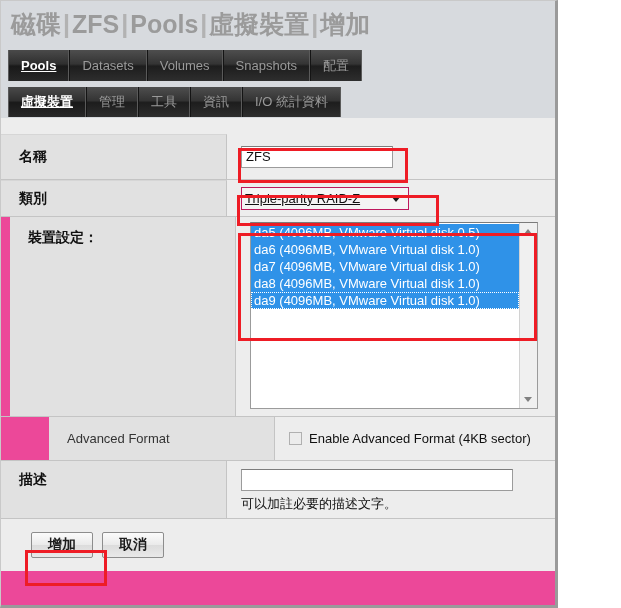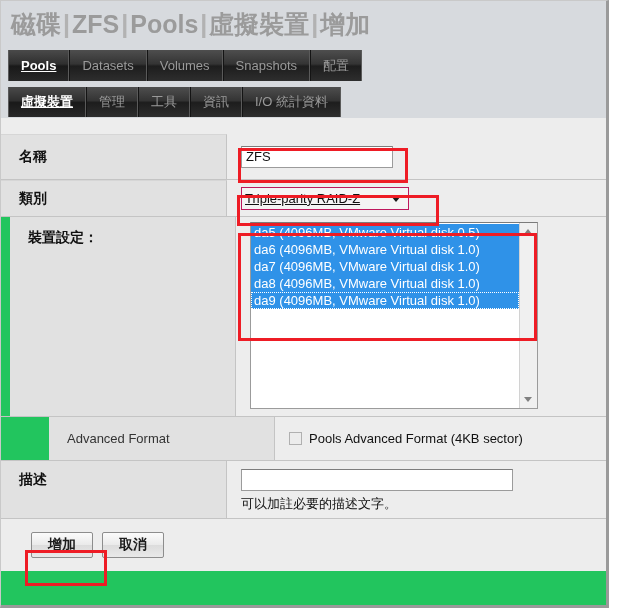--- a/index.html
+++ b/index.html
@@ -6,21 +6,21 @@
     margin: 0; padding: 0;
   }
   body {
     width: 621px; height: 608px;
     background: #ffffff;
     font-family: "Liberation Sans", "DejaVu Sans", sans-serif;
     overflow: hidden;
   }
   #page {
     position: relative;
-    width: 609px; height: 608px;
+    width: 558px; height: 608px;
     box-sizing: border-box;
     background: #ededed;
     border-right: 3px solid #9a9a9a;
     border-bottom: 3px solid #9a9a9a;
     border-left: 1px solid #c9c9c9;
     border-top: 1px solid #c9c9c9;
     overflow: hidden;
   }
 
   
@@ -73,21 +73,21 @@
     font-weight: bold;
     text-decoration: underline;
     background: linear-gradient(to bottom, #4a4a4a 0%, #2f2f2f 45%, #191919 52%, #282828 100%);
   }
   .tabrow.row2 .tab { height: 30px; line-height: 30px; }
 
   
   .form-area {
     position: absolute;
     top: 117px; left: 0; right: 0; bottom: 0;
-    background: #22c55e;
+    background: #ec4899;
   }
   .frow {
     display: flex;
     border-bottom: 1px solid #c4c4c4;
     box-sizing: border-box;
     align-items: stretch;
   }
   .flabel {
     width: 226px;
     min-width: 226px;
@@ -328,21 +328,21 @@
           </div>
         </div>
       </div>
     </div>
 
     <div class="frow row-af">
       <div class="flabel plain">Advanced Format</div>
       <div class="fctl">
         <label class="cbline">
           <span class="cbox"></span>
-          <span class="cblabel">Pools Advanced Format (4KB sector)</span>
+          <span class="cblabel">Enable Advanced Format (4KB sector)</span>
         </label>
       </div>
     </div>
 
     <div class="frow row-desc">
       <div class="flabel top" style="padding-top:10px;">描述</div>
       <div class="fctl col" style="justify-content:flex-start; padding-top:8px;">
         <input class="txt" id="desc-input" type="text" value="" style="">
         <div class="helptext">可以加註必要的描述文字。</div>
       </div>

